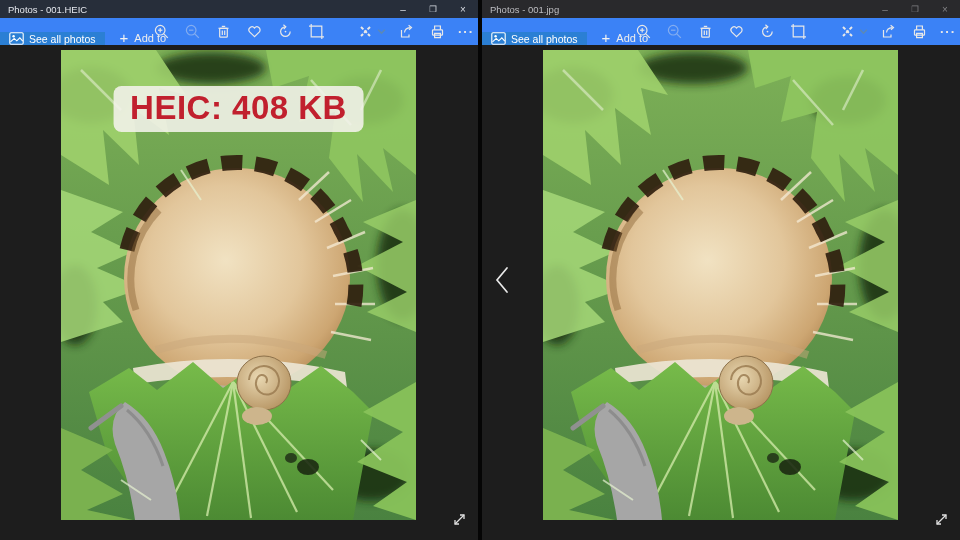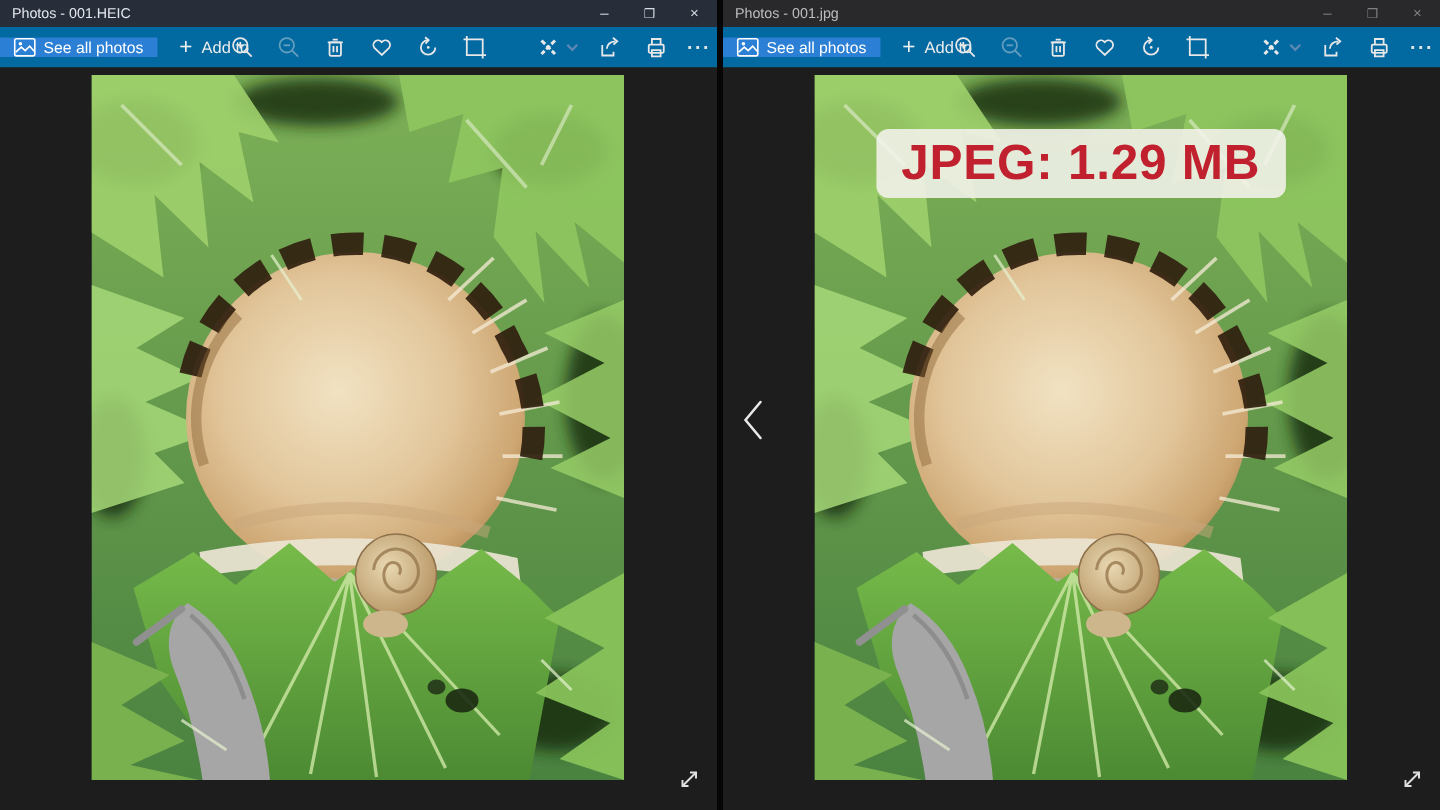--- a/index.html
+++ b/index.html
@@ -16,22 +16,22 @@
   .window.inactive .titlebar { background:#29292c; }
   .titlebar .title { font-size:9.5px; color:#e4e7ed; white-space:nowrap; }
   .window.inactive .titlebar .title { color:#bdbdc1; }
   .controls { margin-left:auto; display:flex; height:100%; }
   .ctrl { width:30px; height:18px; border:none; background:transparent; color:#d6dae1;
           font-size:10px; line-height:17px; text-align:center; padding:0; cursor:default; }
   .ctrl.max { font-size:8.5px; }
   .window.inactive .ctrl { color:#808084; }
 
   
-  .toolbar { height:27px; flex:0 0 27px; background:#0369a1; display:flex;
-             align-items:center; position:relative; }
+  .toolbar { height:27px; flex:0 0 27px; background:#3b82f6; display:flex;
+             align-items:flex-end; position:relative; }
   .see-all { display:flex; align-items:center; gap:5px; padding:0 9px;
              background:var(--accent_blue,#2b7fd4); border:none; color:#fff;
              font-size:10.5px; white-space:nowrap; }
   .add-to { display:flex; align-items:center; gap:6px; margin-left:11px; padding:0 4px;
             border:none; background:transparent; color:#ededed; font-size:11px; }
   .add-to .plus { font-size:15px; font-weight:300; line-height:1; color:#f2f2f2; }
   .tools { position:absolute; left:146px; top:0; height:27px; display:flex; align-items:center; }
   .tbtn { width:31px; height:27px; display:flex; align-items:center; justify-content:center;
           border:none; background:transparent; padding:0; }
   .tbtn svg { display:block; }
@@ -273,20 +273,21 @@
           </svg>
         </button>
       <button class="tbtn more-btn">···</button>
     </div>
   </div>
   <div class="content">
     <div class="photo">
       <svg class="art" viewBox="0 0 355 470">
           <use href="#photo-art"></use>
         </svg>
+      <div class="overlay">HEIC: 408 KB</div>
     </div>
     <button class="expand">
       <svg width="15" height="15">
           <use href="#ic-expand"></use>
         </svg>
     </button>
   </div>
 </div>
 
 <div class="window inactive">
@@ -359,21 +360,20 @@
           </svg>
         </button>
       <button class="tbtn more-btn">···</button>
     </div>
   </div>
   <div class="content">
     <div class="photo">
       <svg class="art" viewBox="0 0 355 470">
           <use href="#photo-art"></use>
         </svg>
-      <div class="overlay">JPEG: 1.29 MB</div>
     </div>
     <button class="nav-prev">
       <svg width="16" height="28" viewBox="0 0 16 28">
           <use href="#ic-prev"></use>
         </svg>
     </button>
     <button class="expand">
       <svg width="15" height="15">
           <use href="#ic-expand"></use>
         </svg>

